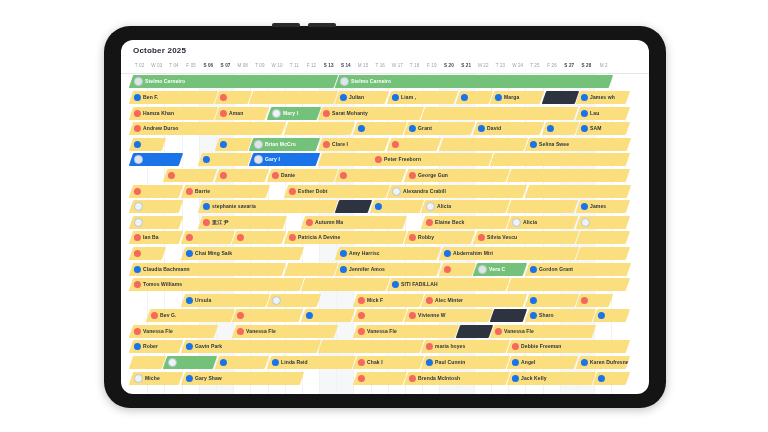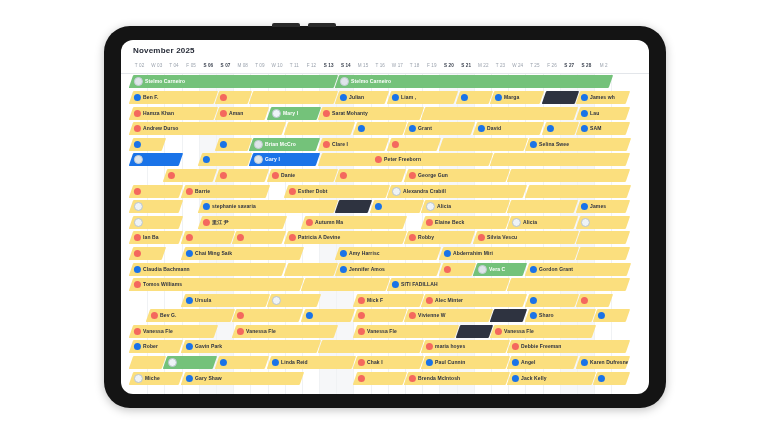--- a/index.html
+++ b/index.html
@@ -75,21 +75,21 @@
 
 <div id="stage">
 
   <div id="tablet">
     <div class="vol-btn" id="vol-up"></div>
     <div class="vol-btn" id="vol-dn"></div>
 
     <div id="screen">
 
       <div id="cal-header">
-        <div id="month-title">November 2025</div>
+        <div id="month-title">October 2025</div>
       </div>
 
       <div id="date-strip">
           <div class="date-cell">T 02</div>
           <div class="date-cell">W 03</div>
           <div class="date-cell">T 04</div>
           <div class="date-cell">F 05</div>
           <div class="date-cell weekend">S 06</div>
           <div class="date-cell weekend">S 07</div>
           <div class="date-cell">M 08</div>

